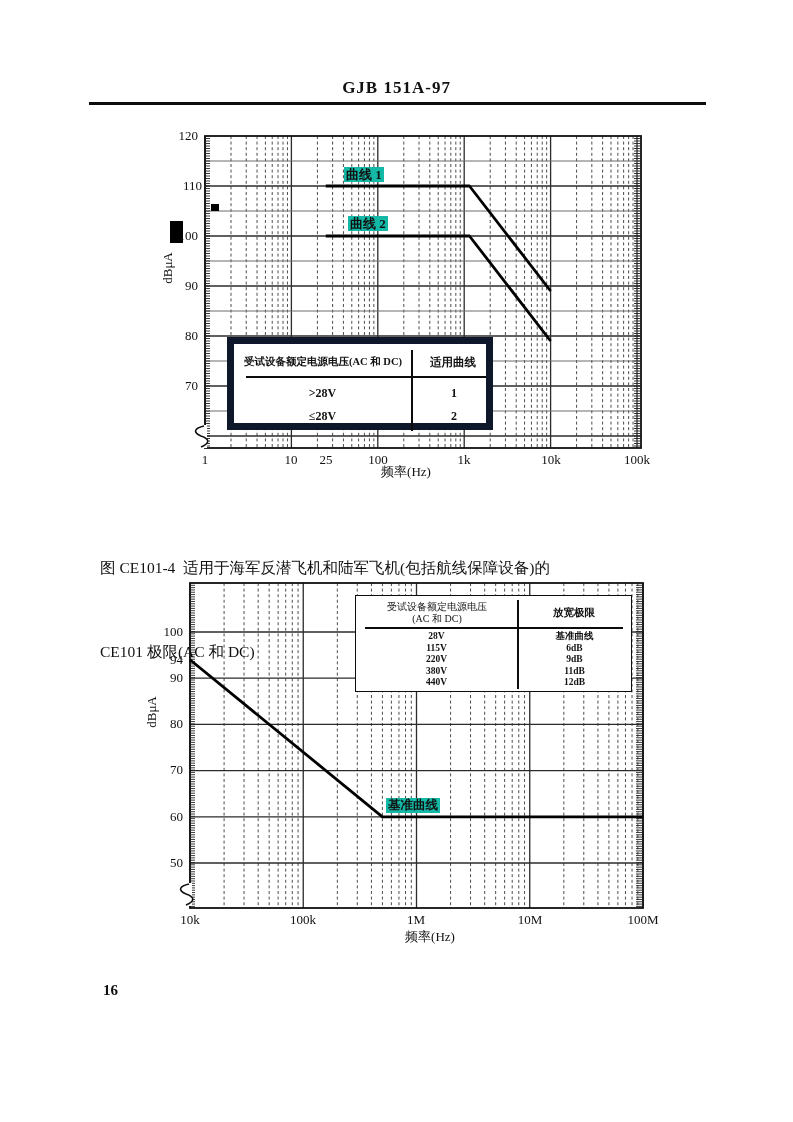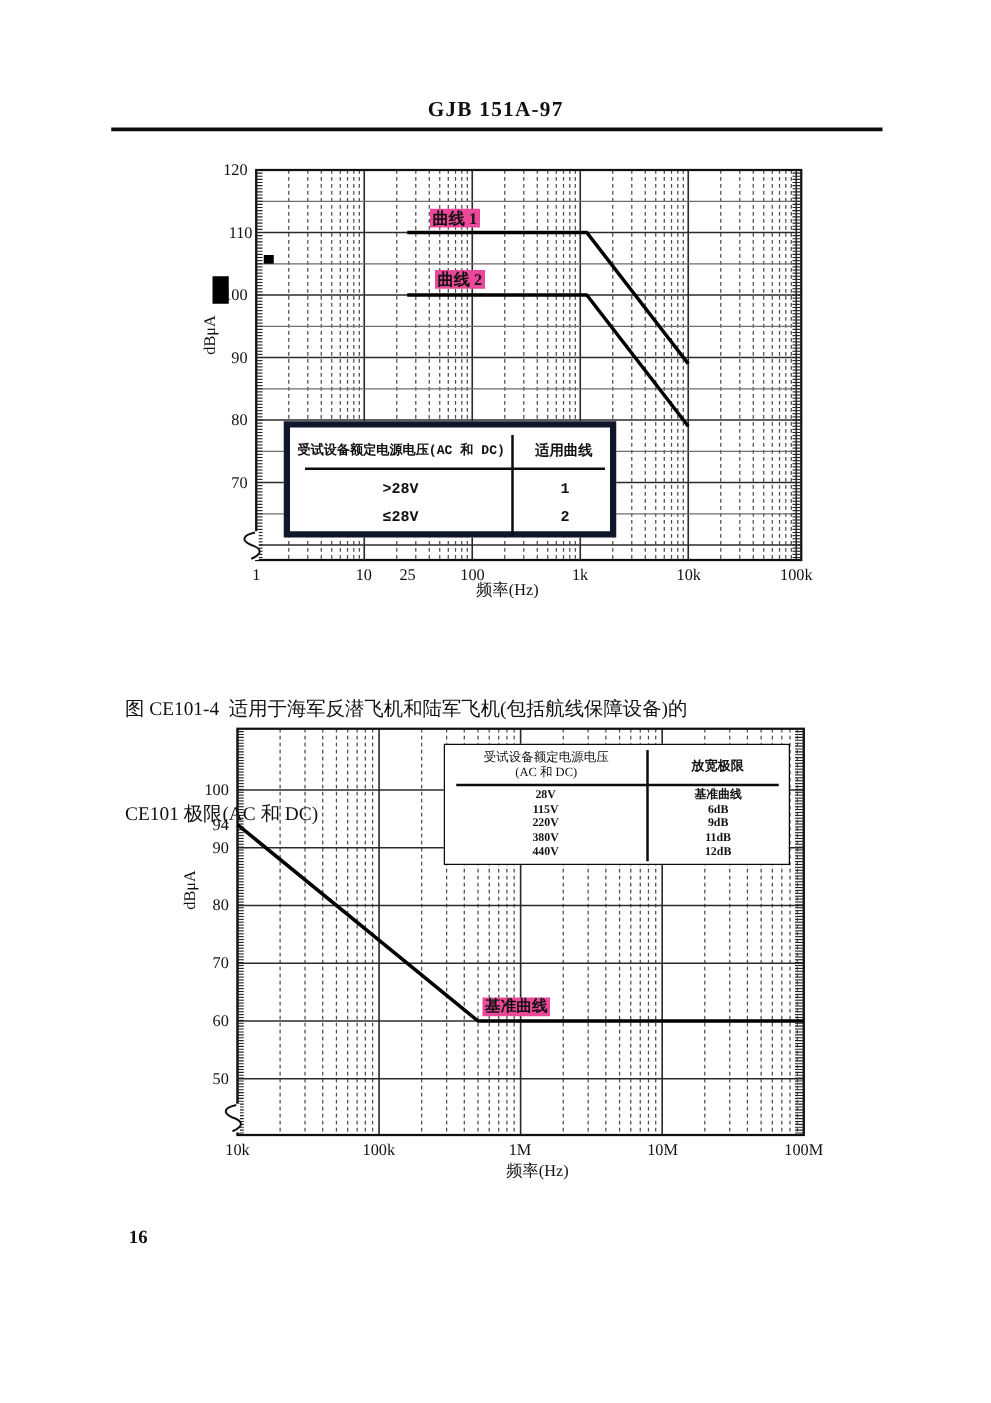--- a/index.html
+++ b/index.html
@@ -9,27 +9,27 @@
   }
   .abs{position:absolute;}
   .doc-header{left:0;top:78px;width:793px;text-align:center;font-size:17px;font-weight:bold;letter-spacing:1px;}
   .header-rule{left:89px;top:102px;width:617px;height:3px;background:#0d0d0d;}
   .chart-svg{position:absolute;}
   .tick{font-size:13px;line-height:16px;}
   .ytick{text-align:right;}
   .xtick{text-align:center;width:44px;}
   .axis-label{font-size:13px;line-height:16px;text-align:center;}
   .rot{transform:rotate(-90deg);transform-origin:center center;width:60px;height:16px;}
-  .curve-label{font-size:13px;font-weight:bold;background:#ec4899;padding:0 2px;line-height:15px;white-space:nowrap;z-index:3;}
+  .curve-label{font-size:13px;font-weight:bold;background:#14b8a6;padding:0 2px;line-height:15px;white-space:nowrap;z-index:3;}
   .caption{text-align:left;font-size:15.5px;line-height:28px;white-space:pre-wrap;z-index:3;}
   .pagenum{left:103px;top:982px;font-size:15px;font-weight:bold;}
   .artifact{background:#000;z-index:3;}
   
   .tbl{background:#ffffff;box-sizing:border-box;z-index:2;}
-  #tbl1{left:227px;top:337px;width:266px;height:93px;border:5px solid #0f172a;font-family:Liberation Mono, monospace;}
+  #tbl1{left:227px;top:337px;width:266px;height:93px;border:7px solid #0f172a;}
   #tbl1 .h1{left:3px;top:11px;width:172px;text-align:center;font-size:10.5px;font-weight:bold;white-space:nowrap;}
   #tbl1 .h2{left:176px;top:11px;width:86px;text-align:center;font-size:11.5px;font-weight:bold;}
   #tbl1 .rule{left:12px;top:32px;width:240px;height:1.5px;background:#0c0c0c;}
   #tbl1 .vline{left:177px;top:6px;width:1.5px;height:81px;background:#0c0c0c;}
   #tbl1 .c1{left:0;top:38px;width:177px;text-align:center;font-size:12px;font-weight:bold;line-height:23px;}
   #tbl1 .c2{left:178px;top:38px;width:84px;text-align:center;font-size:12px;font-weight:bold;line-height:23px;}
   #tbl2{left:355px;top:595px;width:277px;height:97px;border:1.5px solid #0c0c0c;}
   #tbl2 .h1{left:2px;top:5px;width:158px;text-align:center;font-size:10px;font-weight:normal;line-height:11.5px;}
   #tbl2 .h2{left:162px;top:10px;width:112px;text-align:center;font-size:10.5px;font-weight:bold;}
   #tbl2 .rule{left:9px;top:31px;width:258px;height:1.5px;background:#0c0c0c;}

